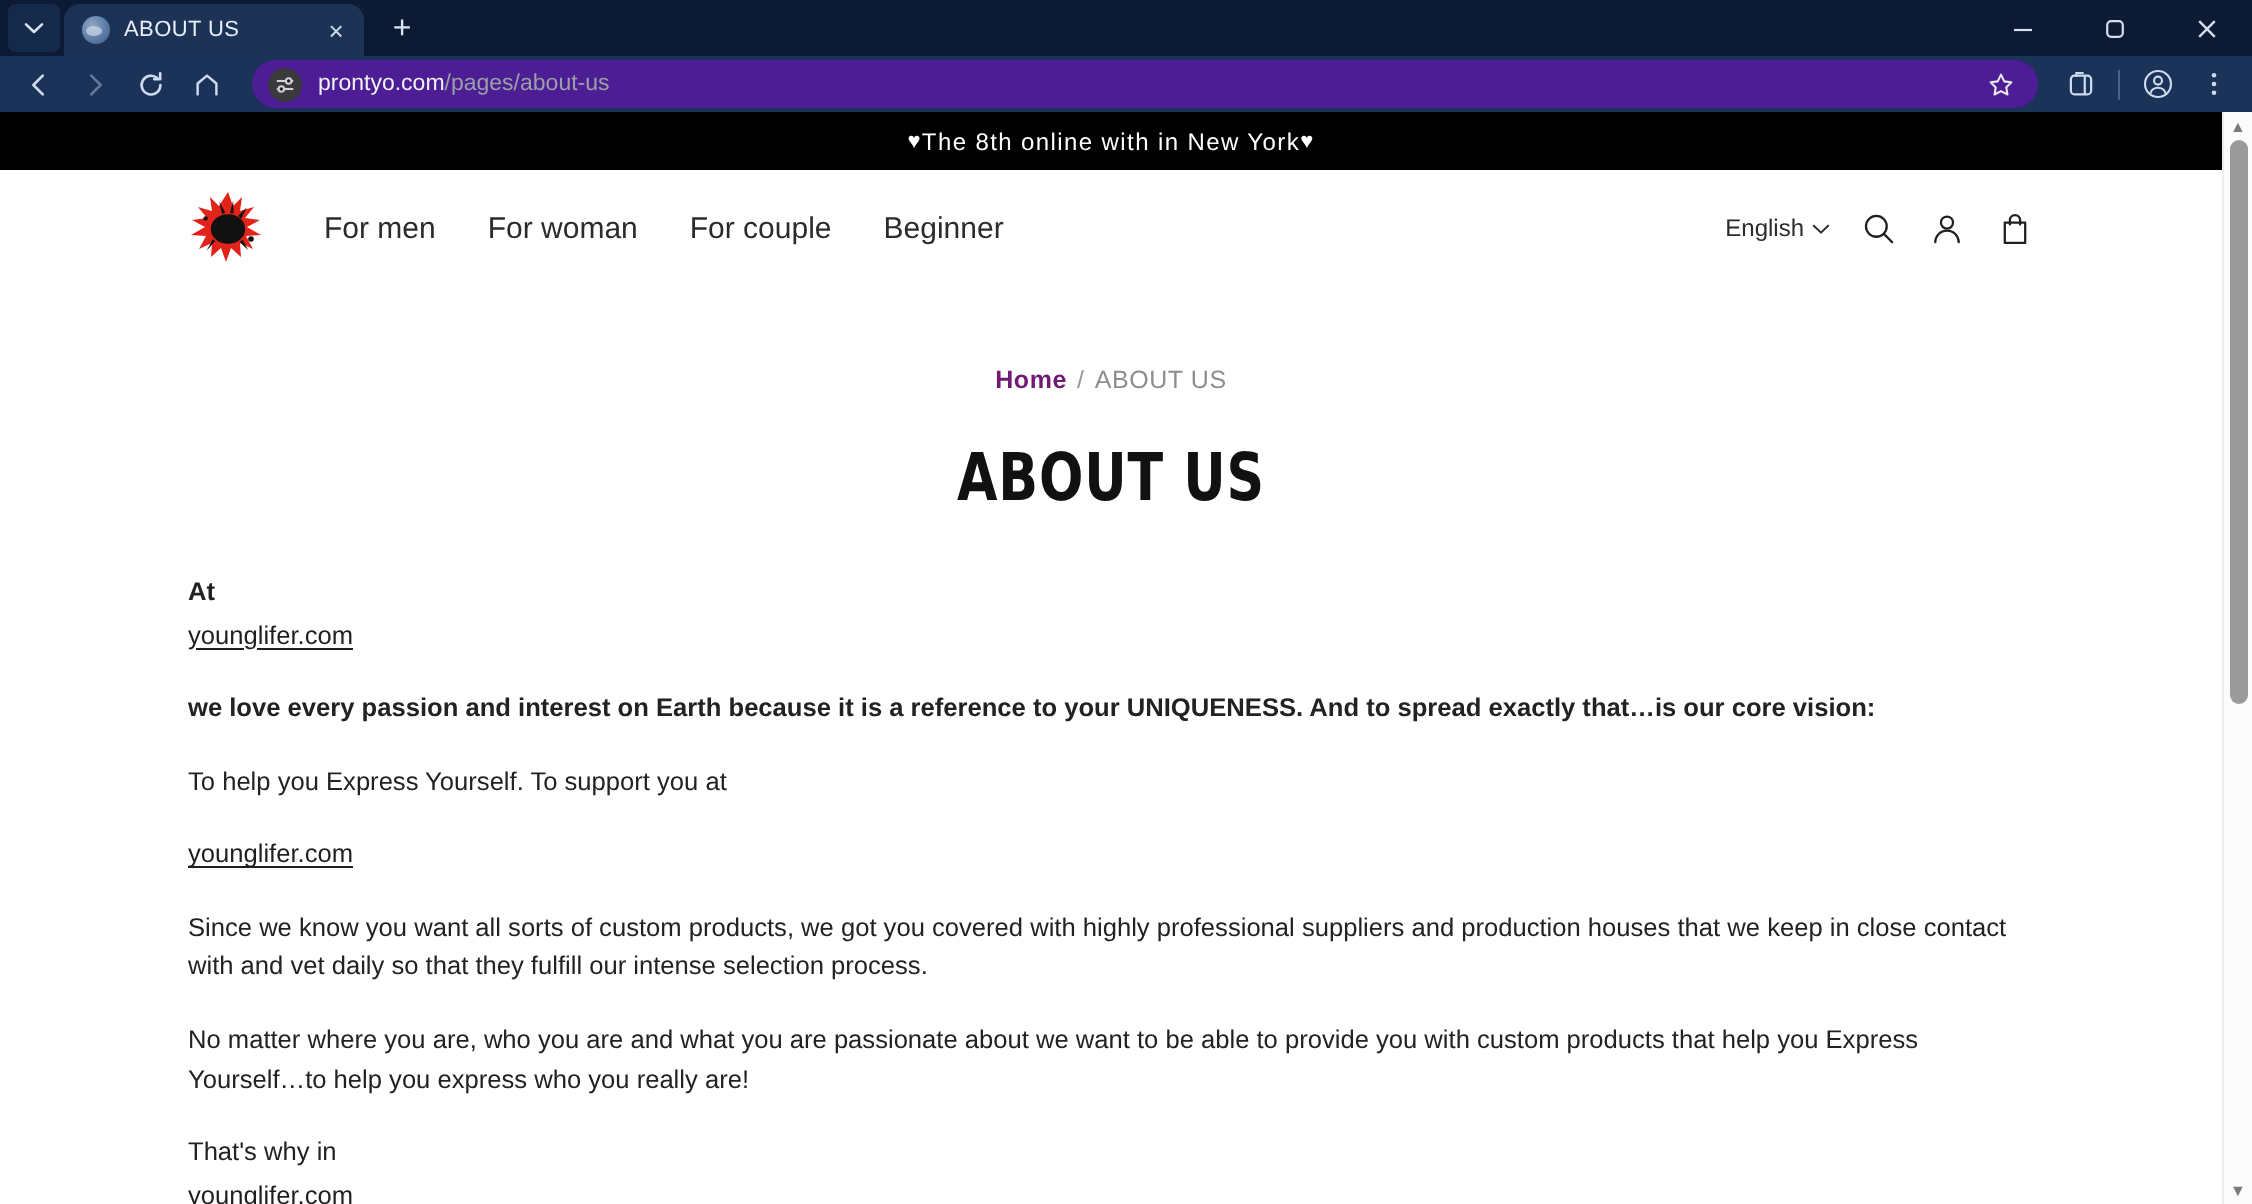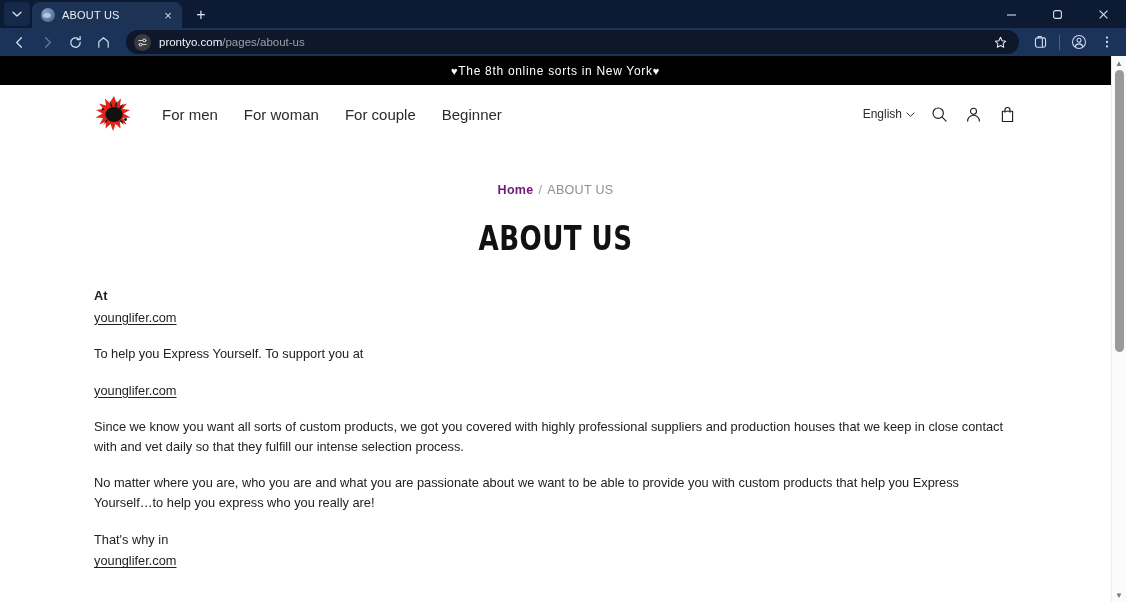--- a/index.html
+++ b/index.html
@@ -107,21 +107,21 @@
   .tb-icon {
     width: 26px; height: 24px;
     display: flex; align-items: center; justify-content: center;
     color: #cddbee;
     flex: 0 0 auto;
   }
   .tb-icon.disabled { color: #63789a; }
   .omnibox {
     flex: 1 1 auto;
     height: 24px;
-    background: #0f172a;
+    background: #4c1d95;
     border-radius: 12px;
     display: flex;
     align-items: center;
     padding: 0 10px 0 8px;
     margin: 0 6px 0 8px;
     gap: 8px;
     min-width: 0;
   }
   .omni-site-icon {
     width: 17px; height: 17px;
@@ -403,21 +403,21 @@
         <circle cx="7" cy="11.4" r="1.15" fill="#cddbee"></circle>
       </svg>
     </div>
   </div>
 
   <div class="viewport">
     <div class="page">
 
       <div class="announce">
         <span class="hrt">♥</span>
-          <span>The 8th online sorts in New York</span>
+          <span>The 8th online with in New York</span>
           <span class="hrt">♥</span>
       </div>
 
       <div class="site-header">
         <div class="logo">
           <svg class="logo-splat" viewBox="0 0 40 40">
             <g fill="#e2231a">
               <path d="M20 2 L22.5 9 L27 4.5 L26 11.5 L33 9.5 L28.5 15 L36 16 L29.5 19.5 L36.5 23.5 L29 24 L32.5 30.5 L26 27.5 L26.5 34.5 L21.5 30 L19 37 L16.5 30 L11.5 34.5 L12 27.5 L5.5 30.5 L9 24 L1.5 23.5 L8.5 19.5 L2 16 L9.5 15 L5 9.5 L12 11.5 L11 4.5 L15.5 9 Z"></path>
             </g>
             <g fill="#111111">
@@ -471,20 +471,21 @@
       <div class="content">
         <div class="breadcrumb">
           <a class="crumb-home">Home</a><span class="crumb-sep">/</span><span class="crumb-current">ABOUT US</span>
         </div>
 
         <h1 class="page-title">ABOUT US</h1>
 
         <div class="body-copy">
           <p class="tight"><b>At</b></p>
           <p><a>younglifer.com</a></p>
+          <p><b> we love every passion and interest on Earth because it is a reference to your UNIQUENESS. And to spread exactly that…is our core vision:</b></p>
           <p>To help you Express Yourself. To support you at</p>
           <p><a>younglifer.com</a></p>
           <p>Since we know you want all sorts of custom products, we got you covered with highly professional suppliers and production houses that we keep in close contact with and vet daily so that they fulfill our intense selection process.</p>
           <p>No matter where you are, who you are and what you are passionate about we want to be able to provide you with custom products that help you Express Yourself…to help you express who you really are!</p>
           <p class="tight">That's why in</p>
           <p class="tight"><a>younglifer.com</a></p>
 
         </div>
       </div>
     </div>

